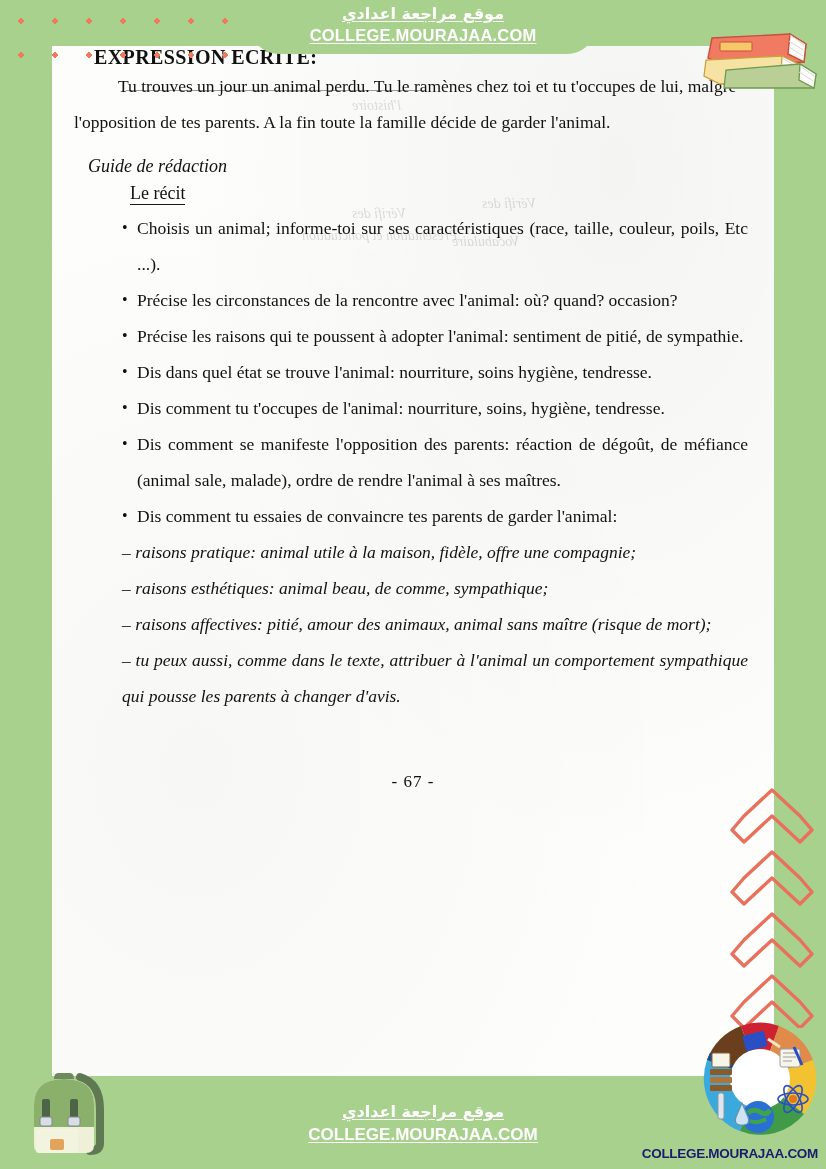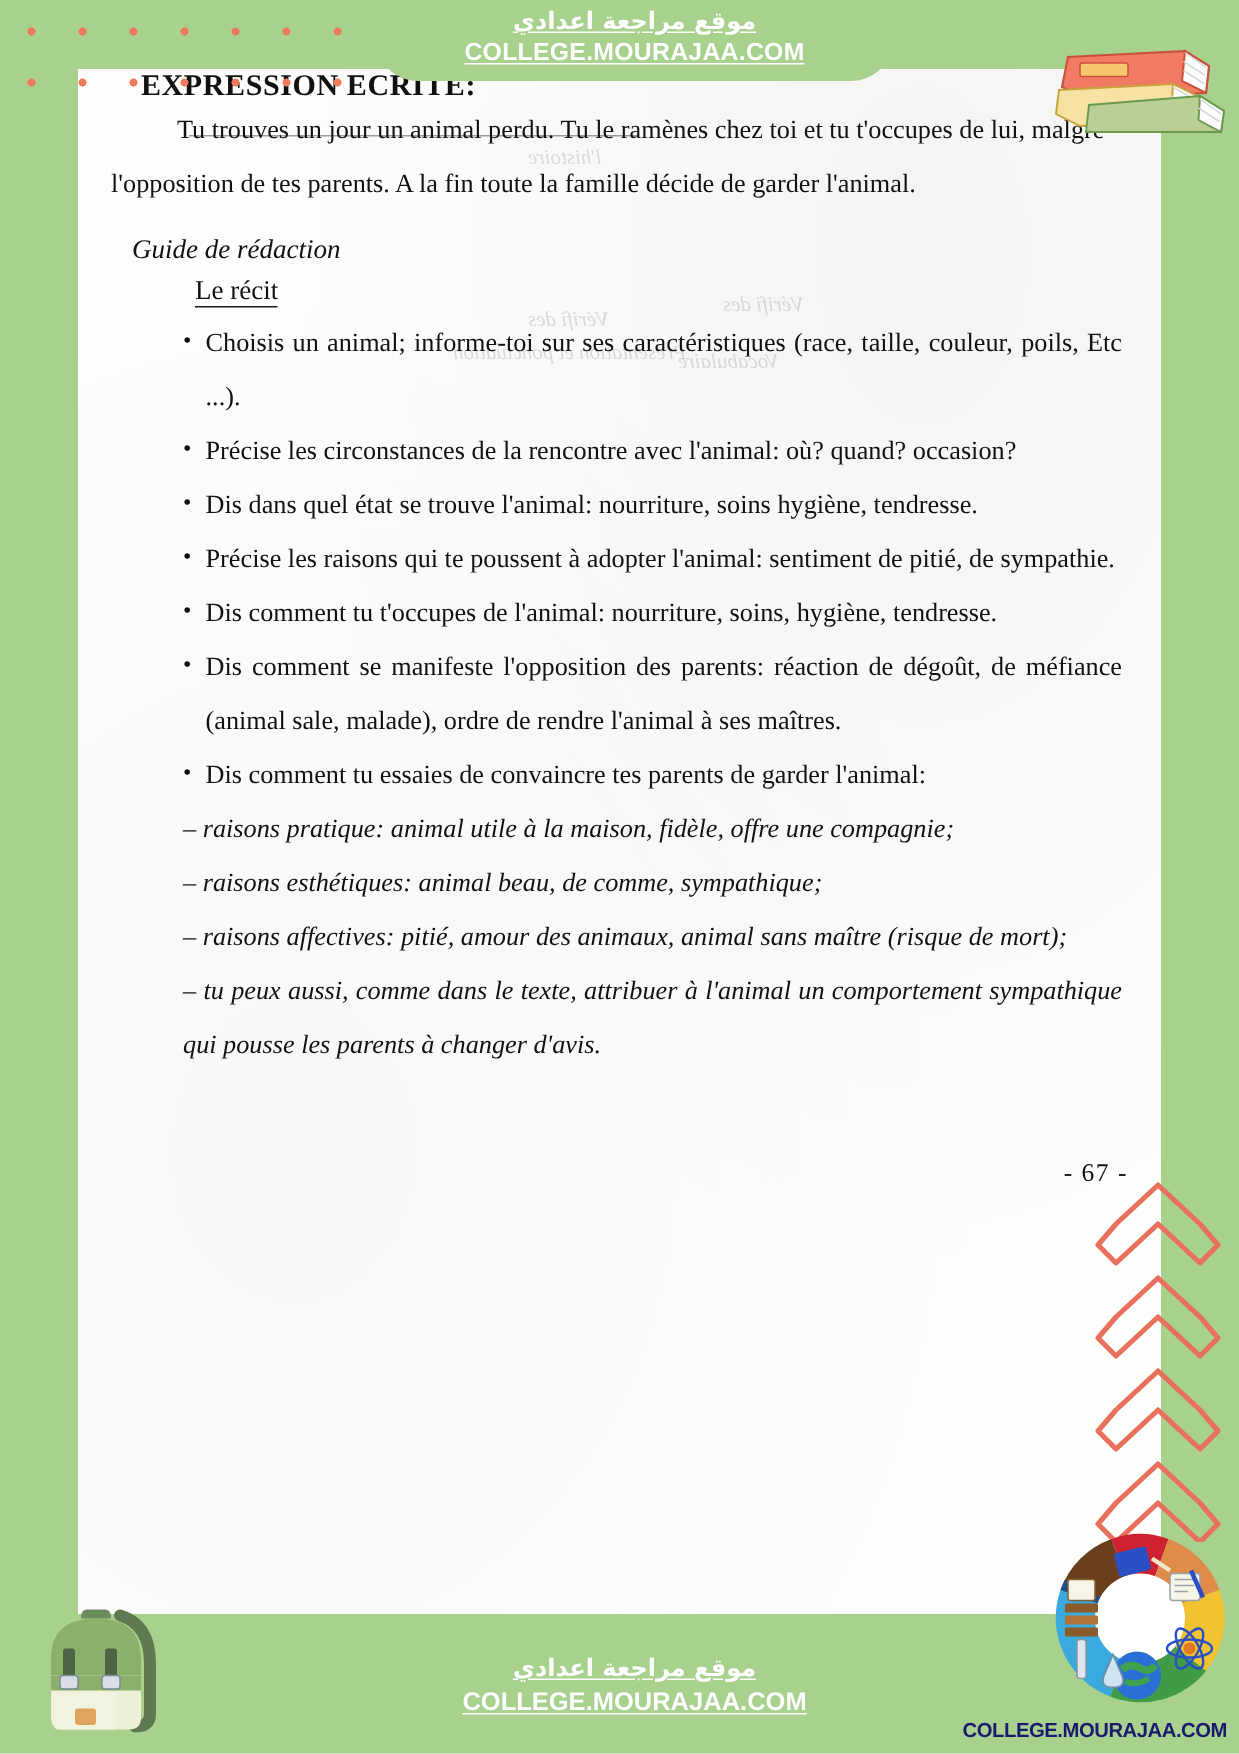--- a/index.html
+++ b/index.html
@@ -145,21 +145,21 @@
   ul.items li.bullet::before {
     content: "\2022";
     position: absolute;
     left: 0;
     top: 0;
     font-size: 16px;
   }
   ul.items li.dash { padding-left: 0; font-style: italic; }
 
   .page-num {
-    text-align: right;
+    text-align: center;
     font-size: 17px;
     margin: 58px 0 0 0;
     letter-spacing: 1px;
     position: relative;
     z-index: 2;
   }
 
   
   #header-banner {
     position: absolute;
@@ -303,22 +303,22 @@
       <h1 class="doc-title">EXPRESSION ECRITE:</h1>
 
       <p class="para">Tu trouves un jour un animal perdu. Tu le ramènes chez toi et tu t'occupes de lui, malgré l'opposition de tes parents. A la fin toute la famille décide de garder l'animal.</p>
 
       <p class="guide-head">Guide de rédaction</p>
       <p class="sub-head"><span>Le récit</span></p>
 
       <ul class="items" id="items-list">
           <li class="items-row bullet">Choisis un animal; informe-toi sur ses caractéristiques (race, taille, couleur, poils, Etc ...).</li>
           <li class="items-row bullet">Précise les circonstances de la rencontre avec l'animal: où? quand? occasion?</li>
+          <li class="items-row bullet">Précise les raisons qui te poussent à adopter l'animal: sentiment de pitié, de sympathie.</li>
           <li class="items-row bullet">Dis dans quel état se trouve l'animal: nourriture, soins hygiène, tendresse.</li>
-          <li class="items-row bullet">Précise les raisons qui te poussent à adopter l'animal: sentiment de pitié, de sympathie.</li>
           <li class="items-row bullet">Dis comment tu t'occupes de l'animal: nourriture, soins, hygiène, tendresse.</li>
           <li class="items-row bullet">Dis comment se manifeste l'opposition des parents: réaction de dégoût, de méfiance (animal sale, malade), ordre de rendre l'animal à ses maîtres.</li>
           <li class="items-row bullet">Dis comment tu essaies de convaincre tes parents de garder l'animal:</li>
           <li class="items-row dash">– raisons pratique: animal utile à la maison, fidèle, offre une compagnie;</li>
           <li class="items-row dash">– raisons esthétiques: animal beau, de comme, sympathique;</li>
           <li class="items-row dash">– raisons affectives: pitié, amour des animaux, animal sans maître (risque de mort);</li>
           <li class="items-row dash">– tu peux aussi, comme dans le texte, attribuer à l'animal un comportement sympathique qui pousse les parents à changer d'avis.</li>
         </ul>
 
       <p class="page-num">- 67 -</p>

